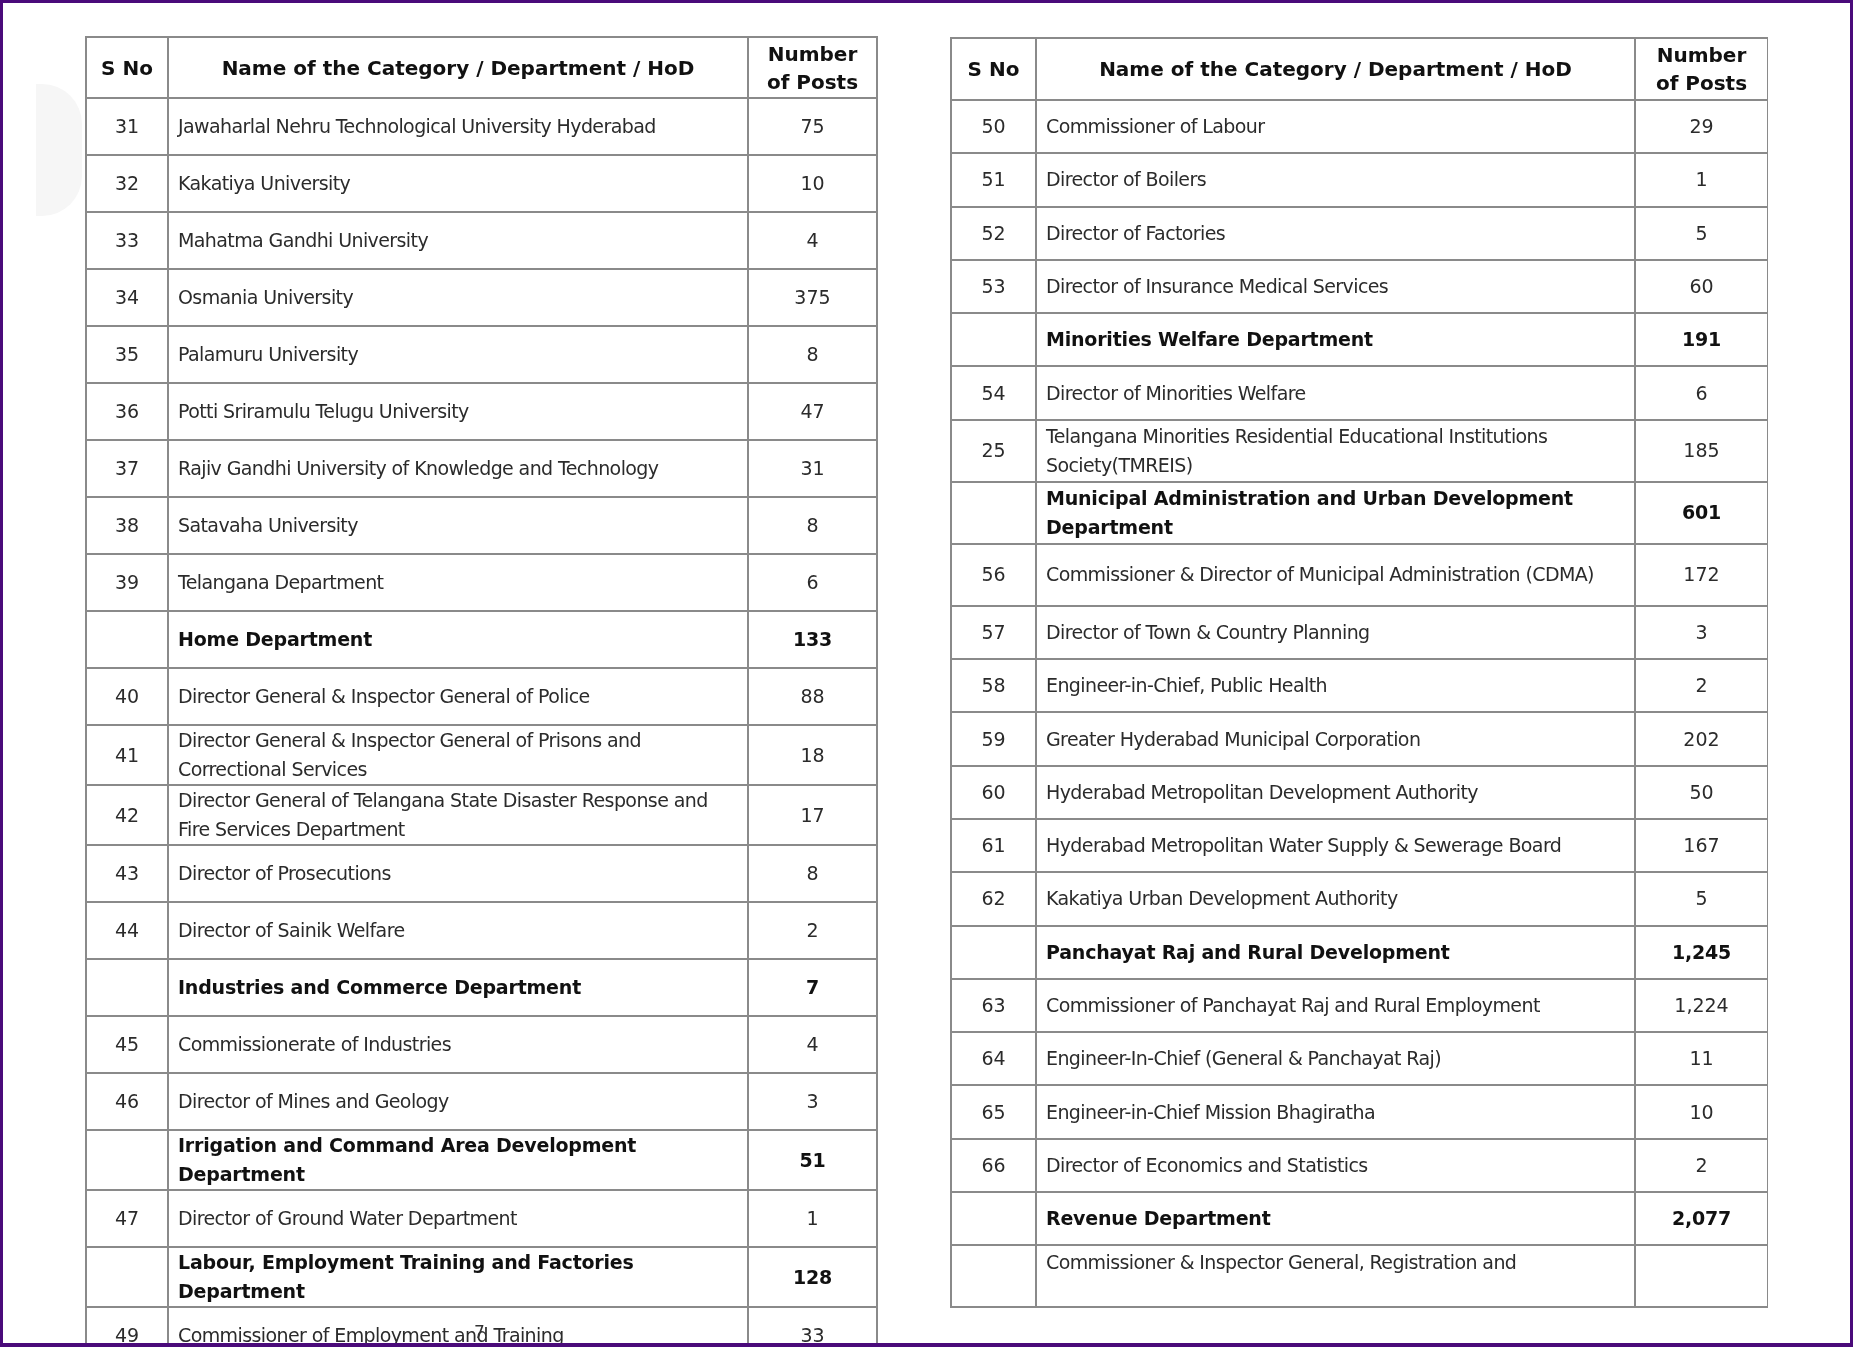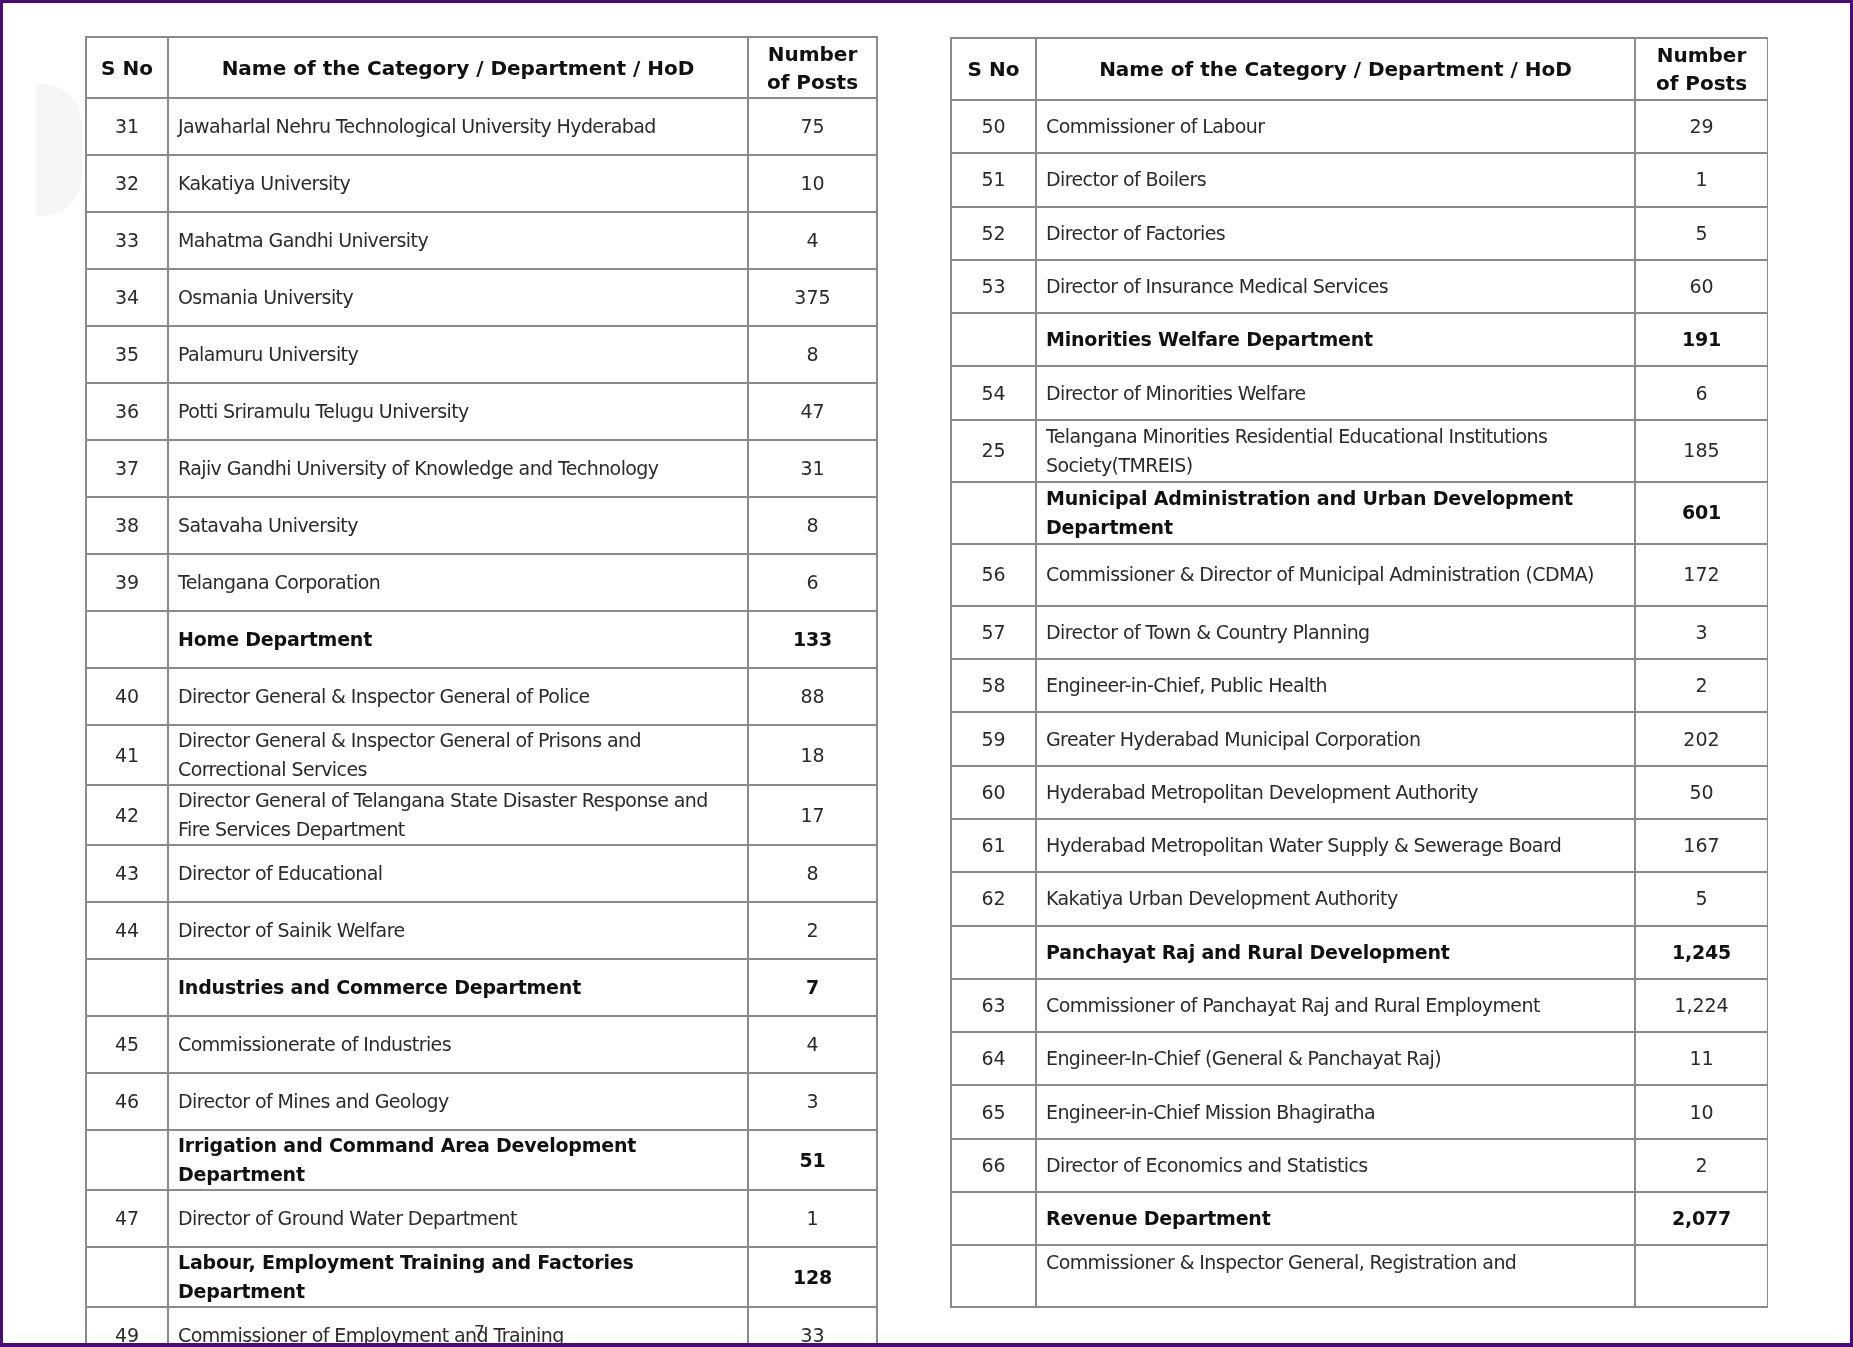--- a/index.html
+++ b/index.html
@@ -110,21 +110,21 @@
         <td class="name">Rajiv Gandhi University of Knowledge and Technology</td>
         <td class="num">31</td>
       </tr>
   <tr class="r1">
         <td class="sno">38</td>
         <td class="name">Satavaha University</td>
         <td class="num">8</td>
       </tr>
   <tr class="r1">
         <td class="sno">39</td>
-        <td class="name">Telangana Corporation</td>
+        <td class="name">Telangana Department</td>
         <td class="num">6</td>
       </tr>
   <tr class="r1 dept">
         <td class="sno"></td>
         <td class="name">Home Department</td>
         <td class="num">133</td>
       </tr>
   <tr class="r1">
         <td class="sno">40</td>
         <td class="name">Director General &amp; Inspector General of Police</td>
@@ -135,21 +135,21 @@
         <td class="name">Director General &amp; Inspector General of Prisons and Correctional Services</td>
         <td class="num">18</td>
       </tr>
   <tr class="r2">
         <td class="sno">42</td>
         <td class="name">Director General of Telangana State Disaster Response and Fire Services Department</td>
         <td class="num">17</td>
       </tr>
   <tr class="r1">
         <td class="sno">43</td>
-        <td class="name">Director of Educational</td>
+        <td class="name">Director of Prosecutions</td>
         <td class="num">8</td>
       </tr>
   <tr class="r1">
         <td class="sno">44</td>
         <td class="name">Director of Sainik Welfare</td>
         <td class="num">2</td>
       </tr>
   <tr class="r1 dept">
         <td class="sno"></td>
         <td class="name">Industries and Commerce Department</td>

